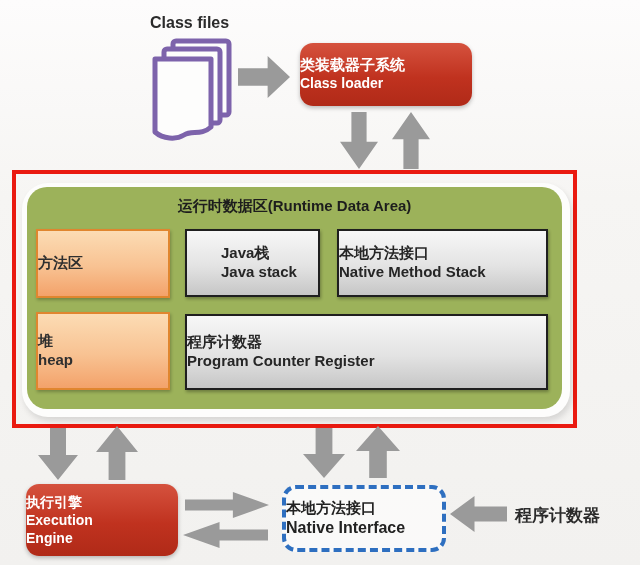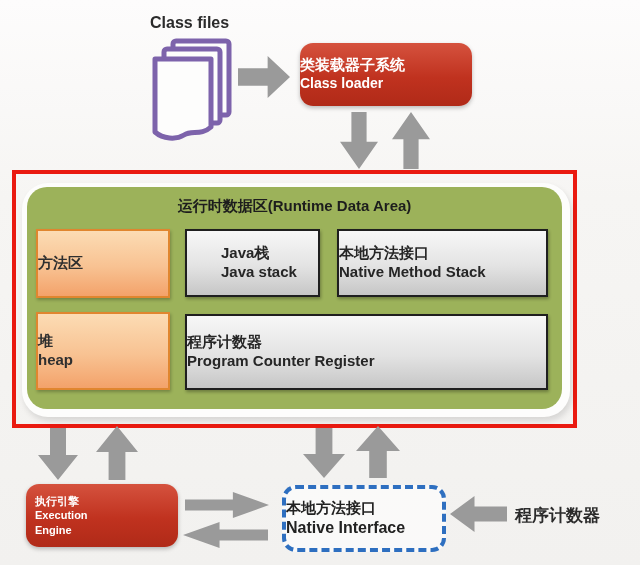--- a/index.html
+++ b/index.html
@@ -134,21 +134,21 @@
     <span>程序计数器</span>
     <span>Program Counter Register</span>
   </div>
 
   <div class="abs arrow arr-down" style="left:38px; top:428px; width:40px; height:52px;"></div>
   <div class="abs arrow arr-up" style="left:96px; top:426px; width:42px; height:54px;"></div>
 
   <div class="abs arrow arr-down" style="left:303px; top:428px; width:42px; height:50px;"></div>
   <div class="abs arrow arr-up" style="left:356px; top:426px; width:44px; height:52px;"></div>
 
-  <div class="abs red-box two-line" style="left:26px; top:484px; width:152px; height:63px; font-size:11px; line-height:1.3;padding-left:9px;">
+  <div class="abs red-box two-line" style="left:26px; top:484px; width:152px; height:72px; font-size:14px; line-height:1.3;">
     <span>执行引擎</span>
     <span>Execution</span>
     <span>Engine</span>
   </div>
 
   <div class="abs arrow arr-right" style="left:185px; top:492px; width:84px; height:26px;"></div>
   <div class="abs arrow arr-left" style="left:183px; top:522px; width:85px; height:26px;"></div>
 
   <div class="abs dashed-box two-line" style="left:282px; top:485px; width:164px; height:67px; font-size:15px;">
     <span>本地方法接口</span>

